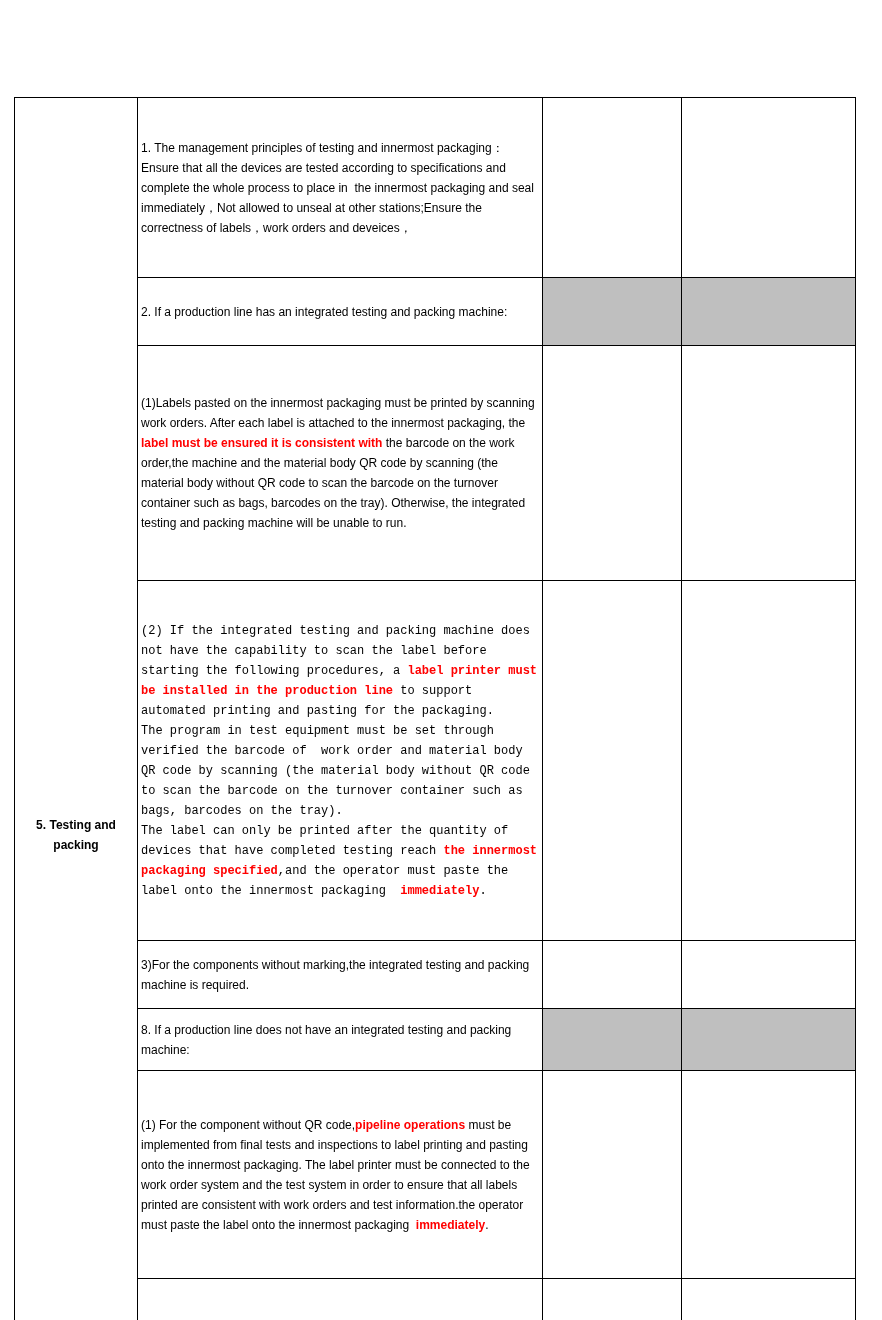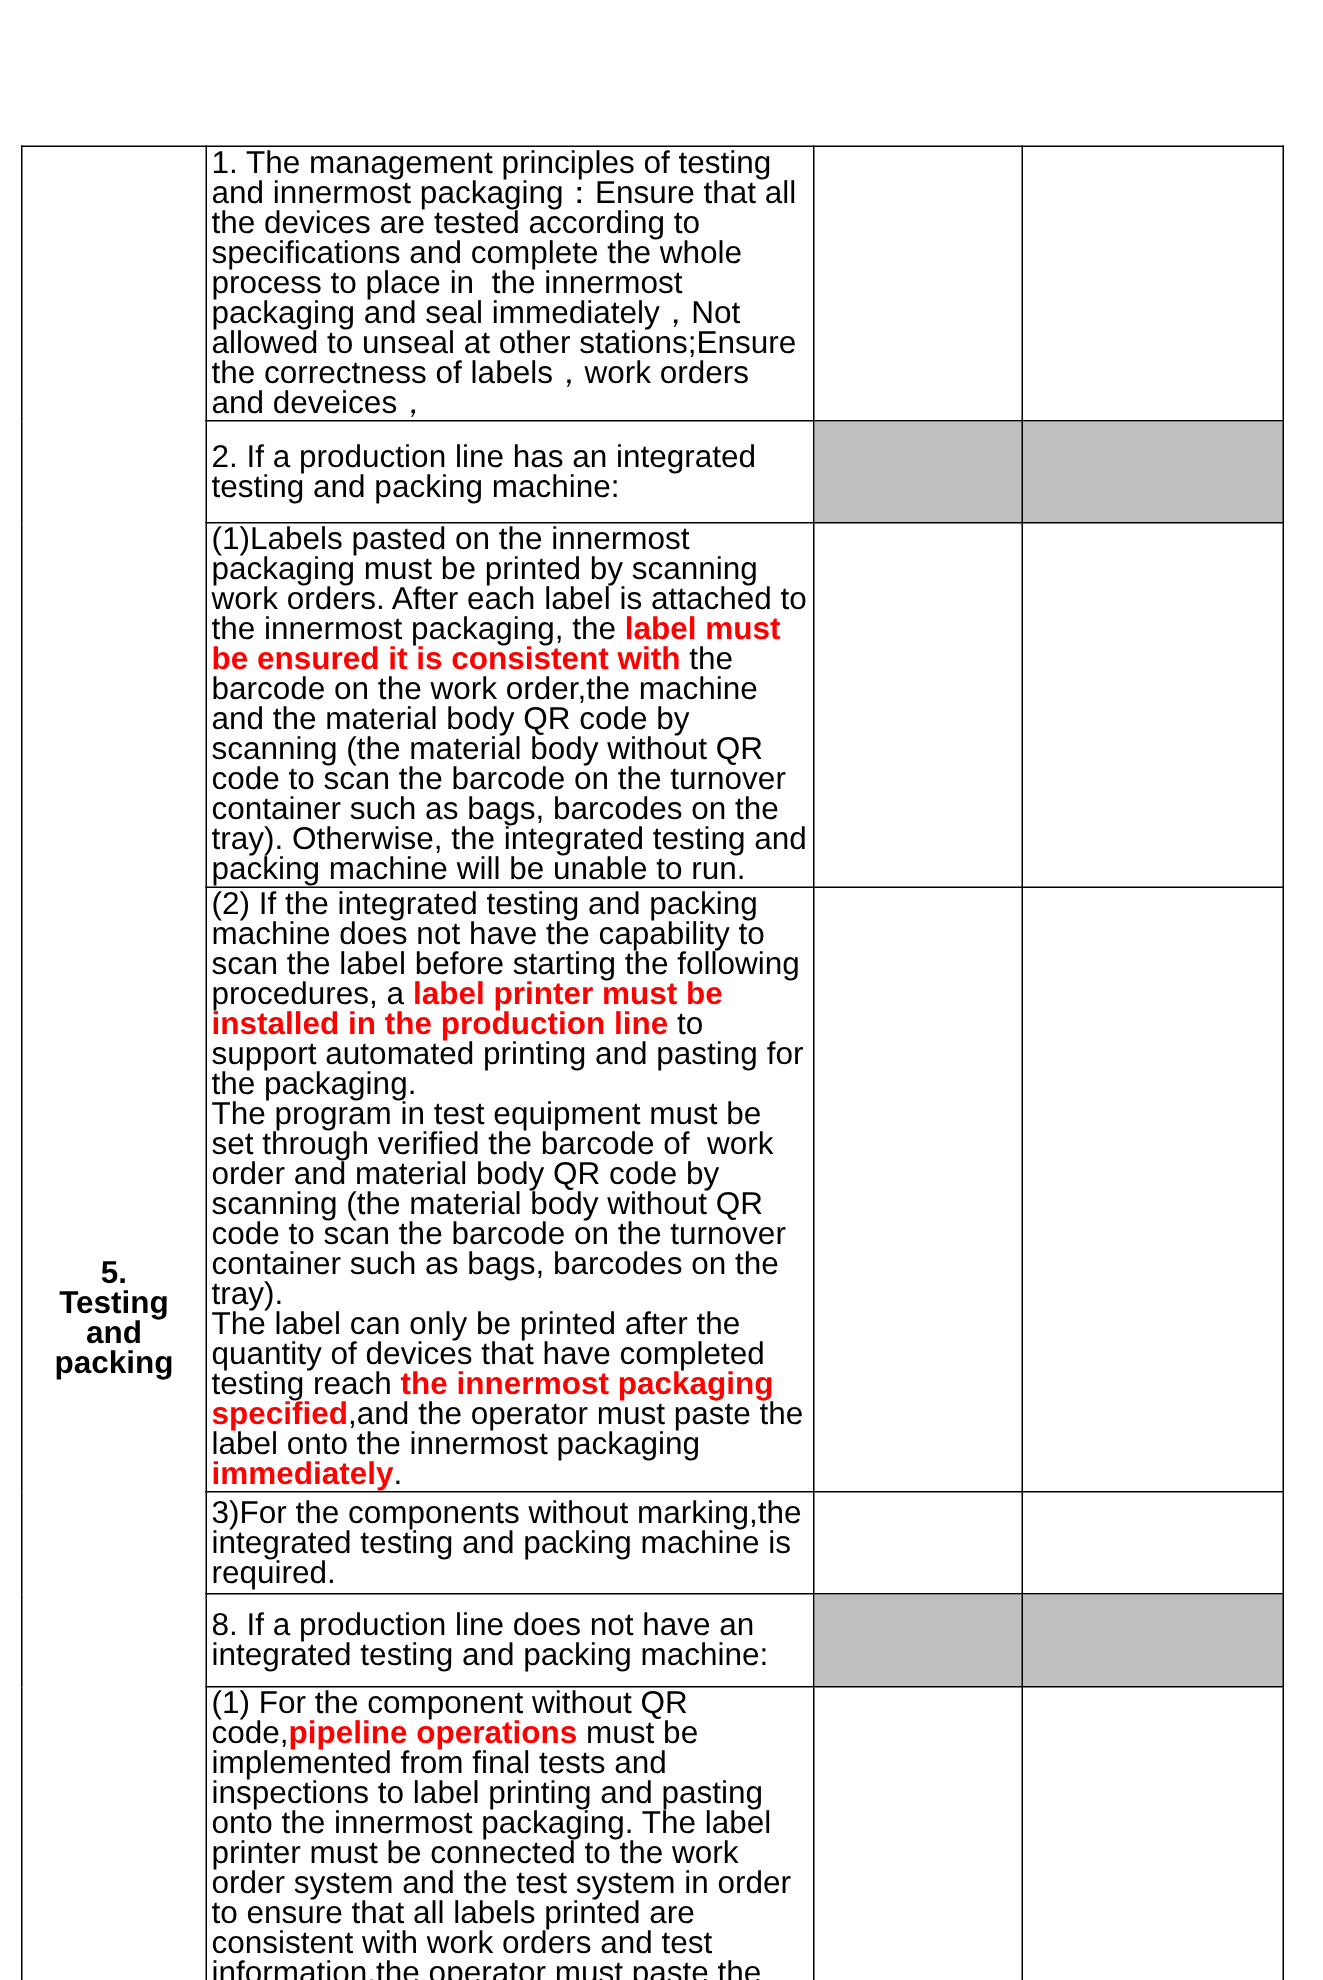--- a/index.html
+++ b/index.html
@@ -23,21 +23,21 @@
     top: 97px;
   }
   table.sheet {
     border-collapse: collapse;
     table-layout: fixed;
   }
   table.sheet td {
     border: 1px solid var(--border);
     vertical-align: middle;
     padding: 1px 3px;
-    font-size: 21px;
+    font-size: 12px;
     line-height: 20px;
     overflow: hidden;
   }
   td.cat {
     text-align: center;
     font-weight: bold;
   }
   .cat-text {
     max-width: 92px;
     margin: 16px auto;
@@ -45,21 +45,21 @@
   .txt-inner {
     white-space: pre-wrap;
     word-wrap: break-word;
   }
   .red { color: var(--red); font-weight: bold; }
   .shaded-row td.c3,
   .shaded-row td.c4 { background: var(--shaded); }
   tr.r1 { height: 180px; }
   tr.r2 { height: 68px; }
   tr.r3 { height: 235px; padding-left: 41px; }
-  tr.r4 { height: 360px; }
+  tr.r4 { height: 360px; font-family: Liberation Mono, monospace; }
   tr.r5 { height: 68px; margin-left: 12px; }
   tr.r6 { height: 62px; }
   tr.r7 { height: 208px; }
   tr.r8 { height: 293px; }
 </style>
 </head>
 <body>
 
 <div class="sheet-wrap">
   <table class="sheet">

